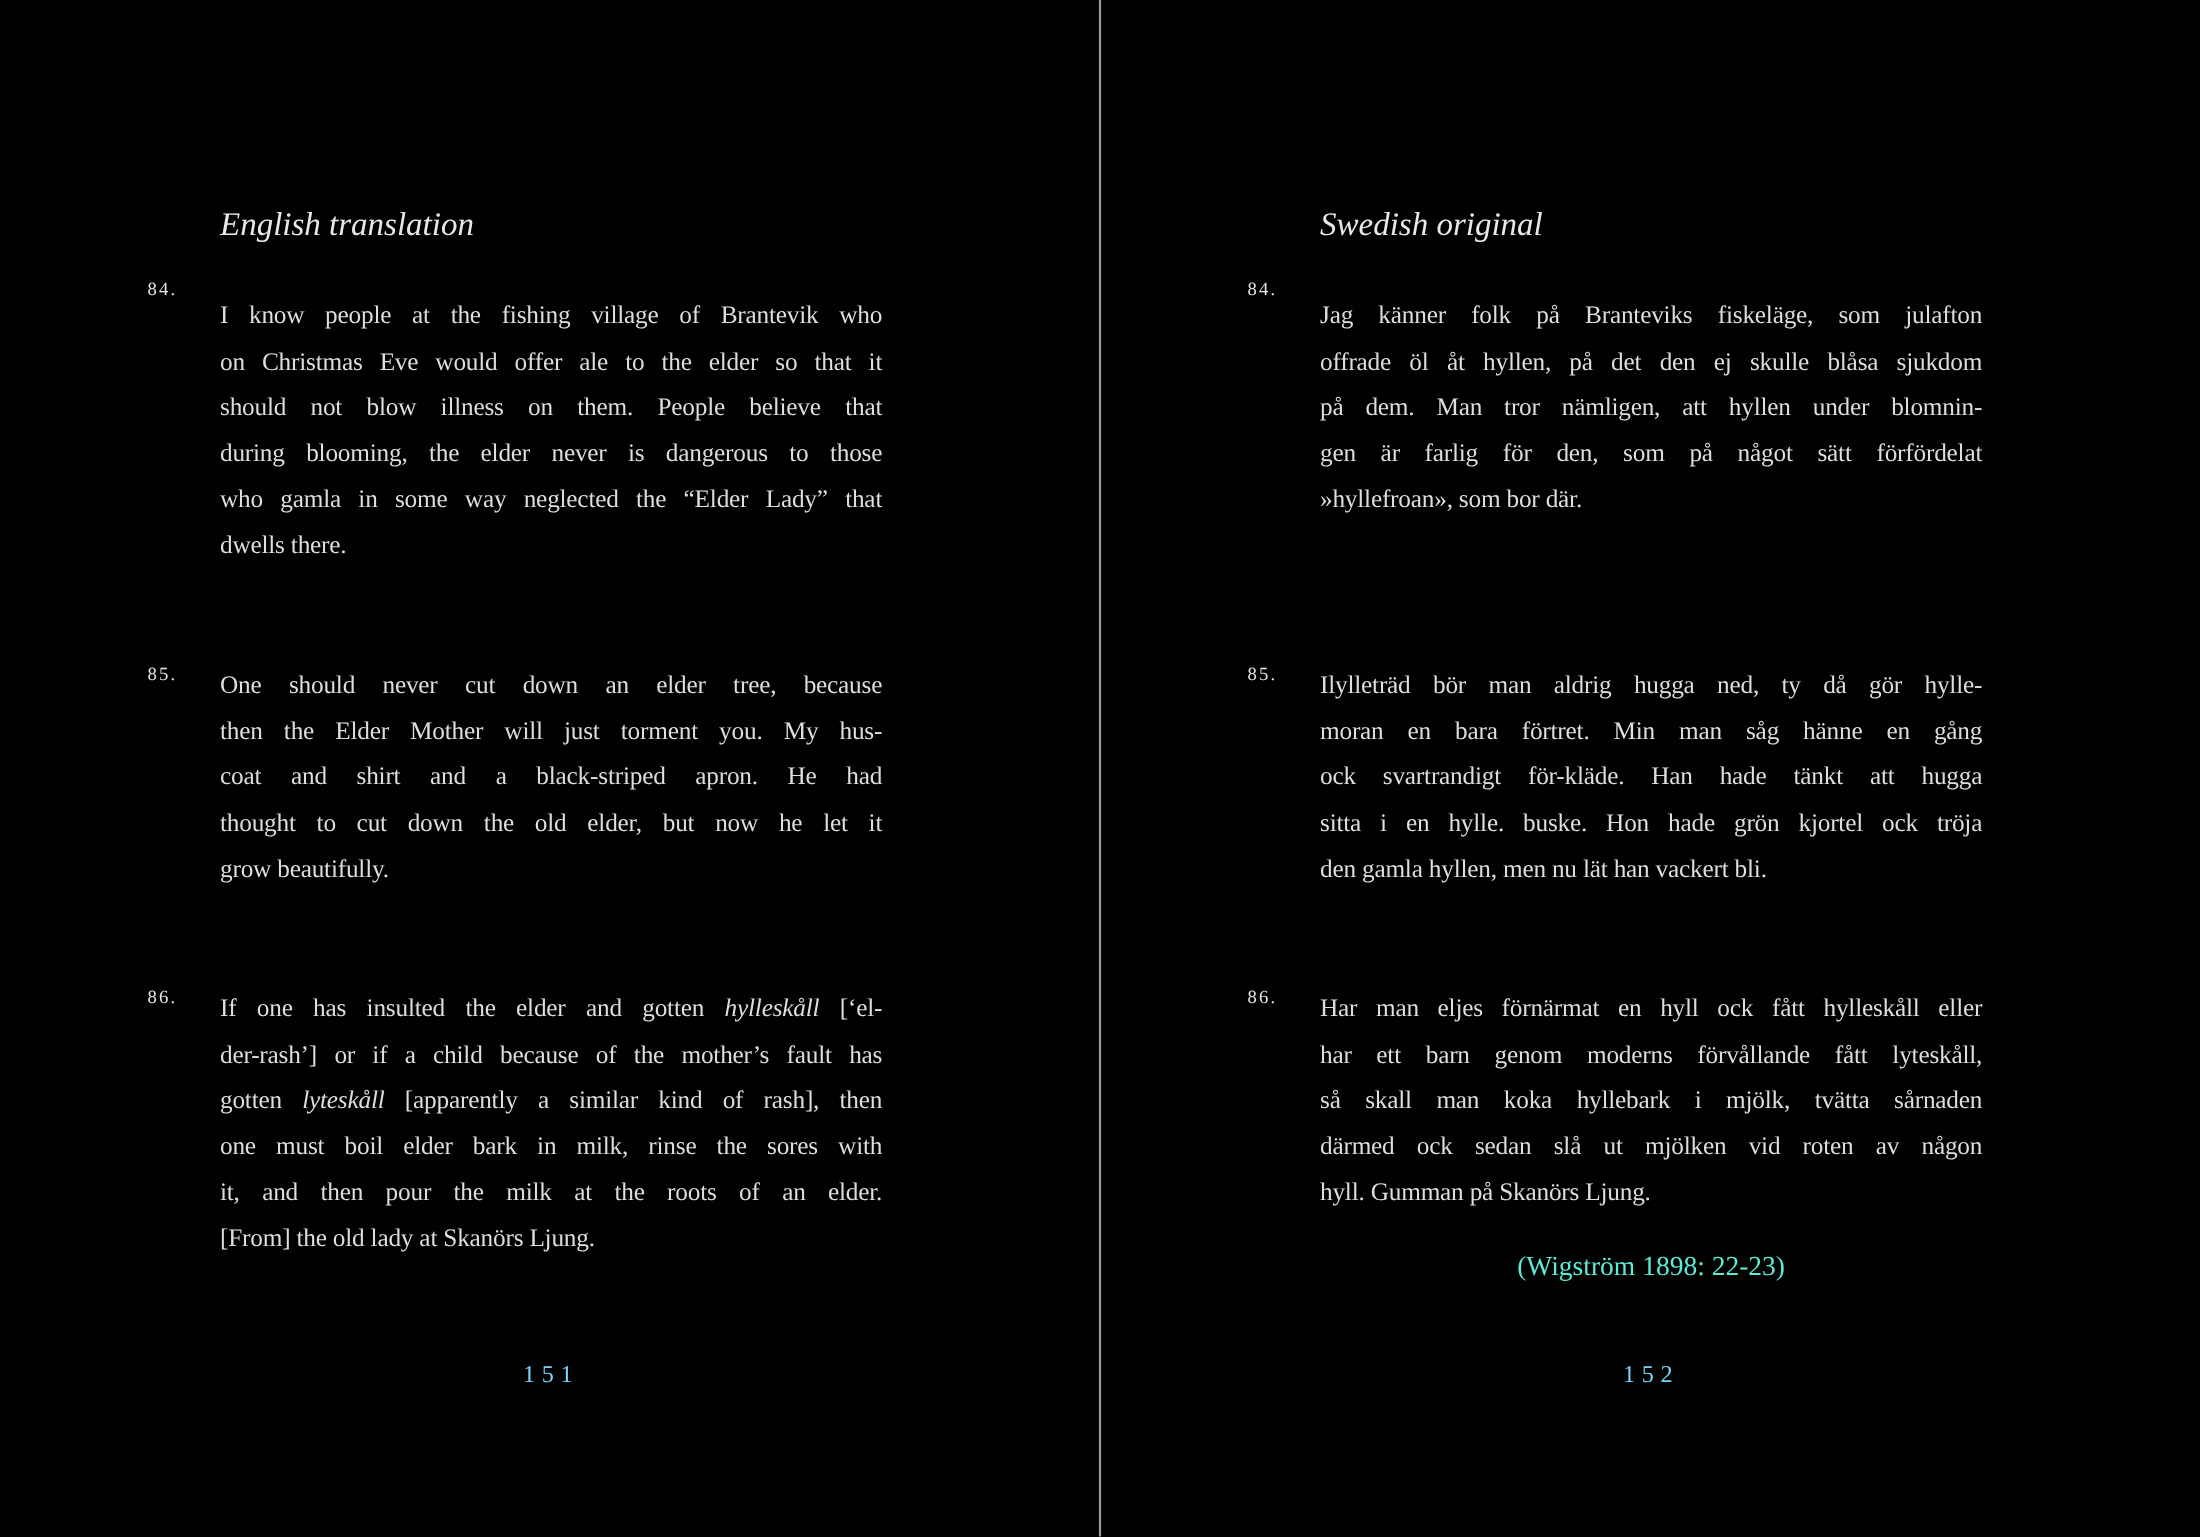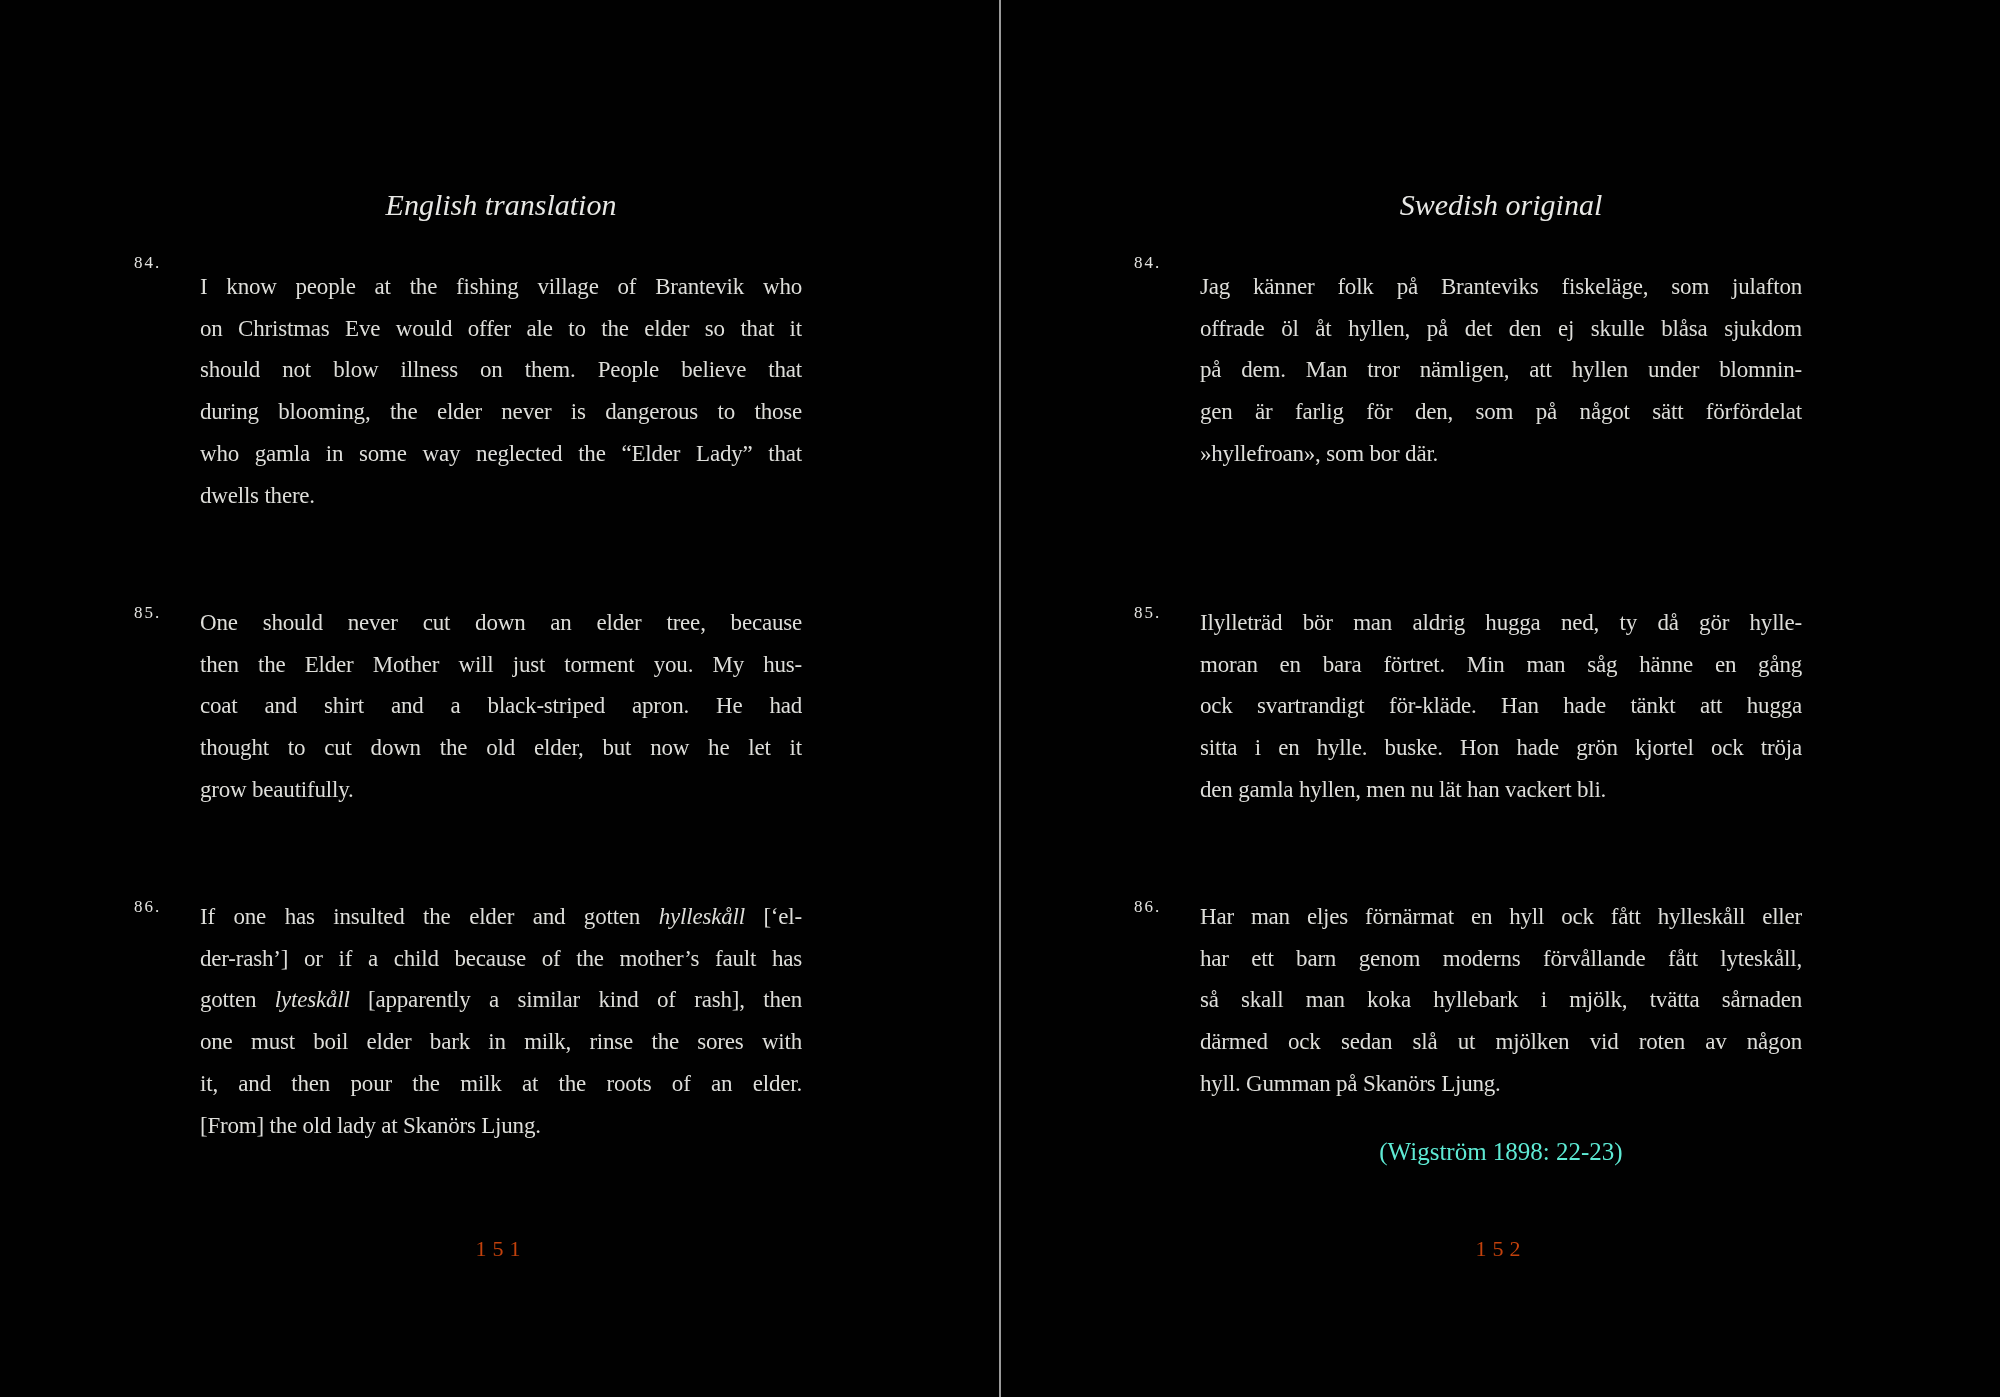--- a/index.html
+++ b/index.html
@@ -31,21 +31,21 @@
     width: 2px;
     height: 1397px;
     background: #9a9a9a;
   }
   .header {
     position: absolute;
     left: 200px;
     width: 602px;
     top: 188px;
     margin: 0;
-    text-align: center;
+    text-align: left;
     font-style: italic;
     font-weight: normal;
     font-size: 30px;
     line-height: 34px;
     color: #e8e8e5;
   }
   .para {
     position: absolute;
     left: 200px;
     width: 602px;
@@ -85,21 +85,21 @@
     color: #5eead4;
   }
   .pagenum {
     position: absolute;
     left: 200px;
     width: 602px;
     top: 1236px;
     text-align: center;
     font-size: 22px;
     letter-spacing: 6px;
-    color: #c2410c;
+    color: #7dd3fc;
   }
 </style>
 </head>
 <body>
 
 <div class="spread">
 
   <section class="page" id="page-left">
     <h1 class="header">English translation</h1>
 

